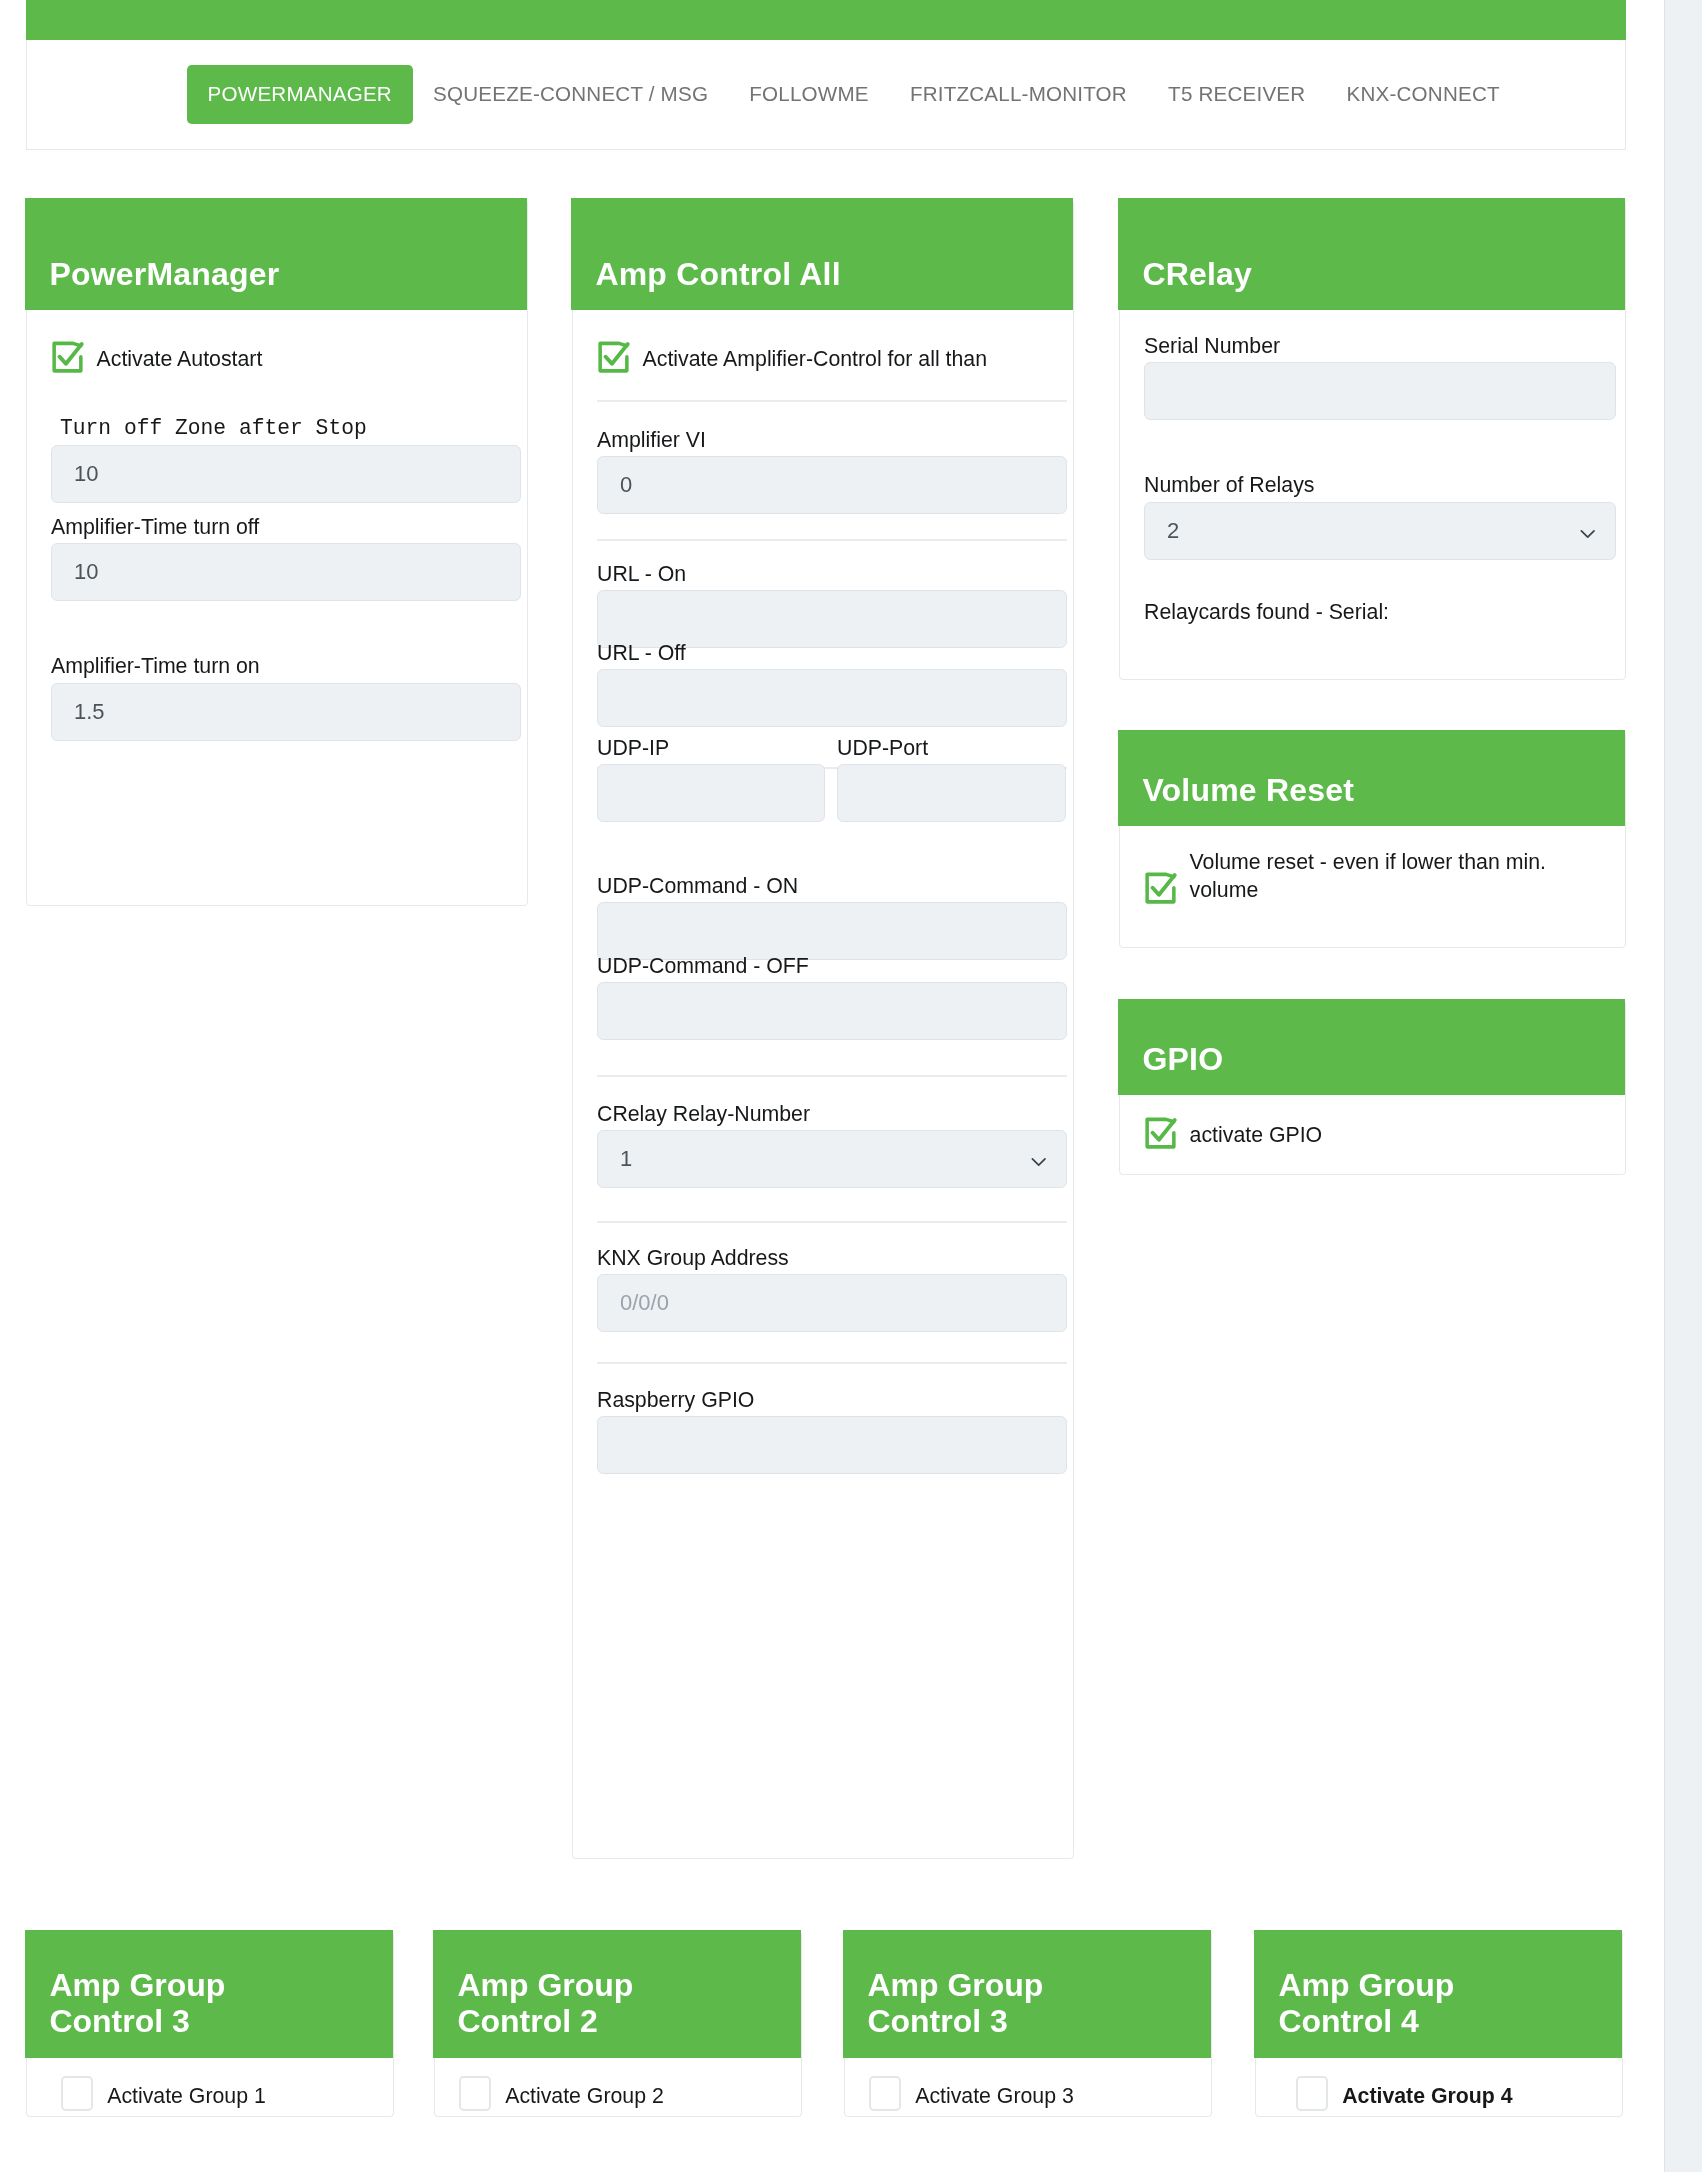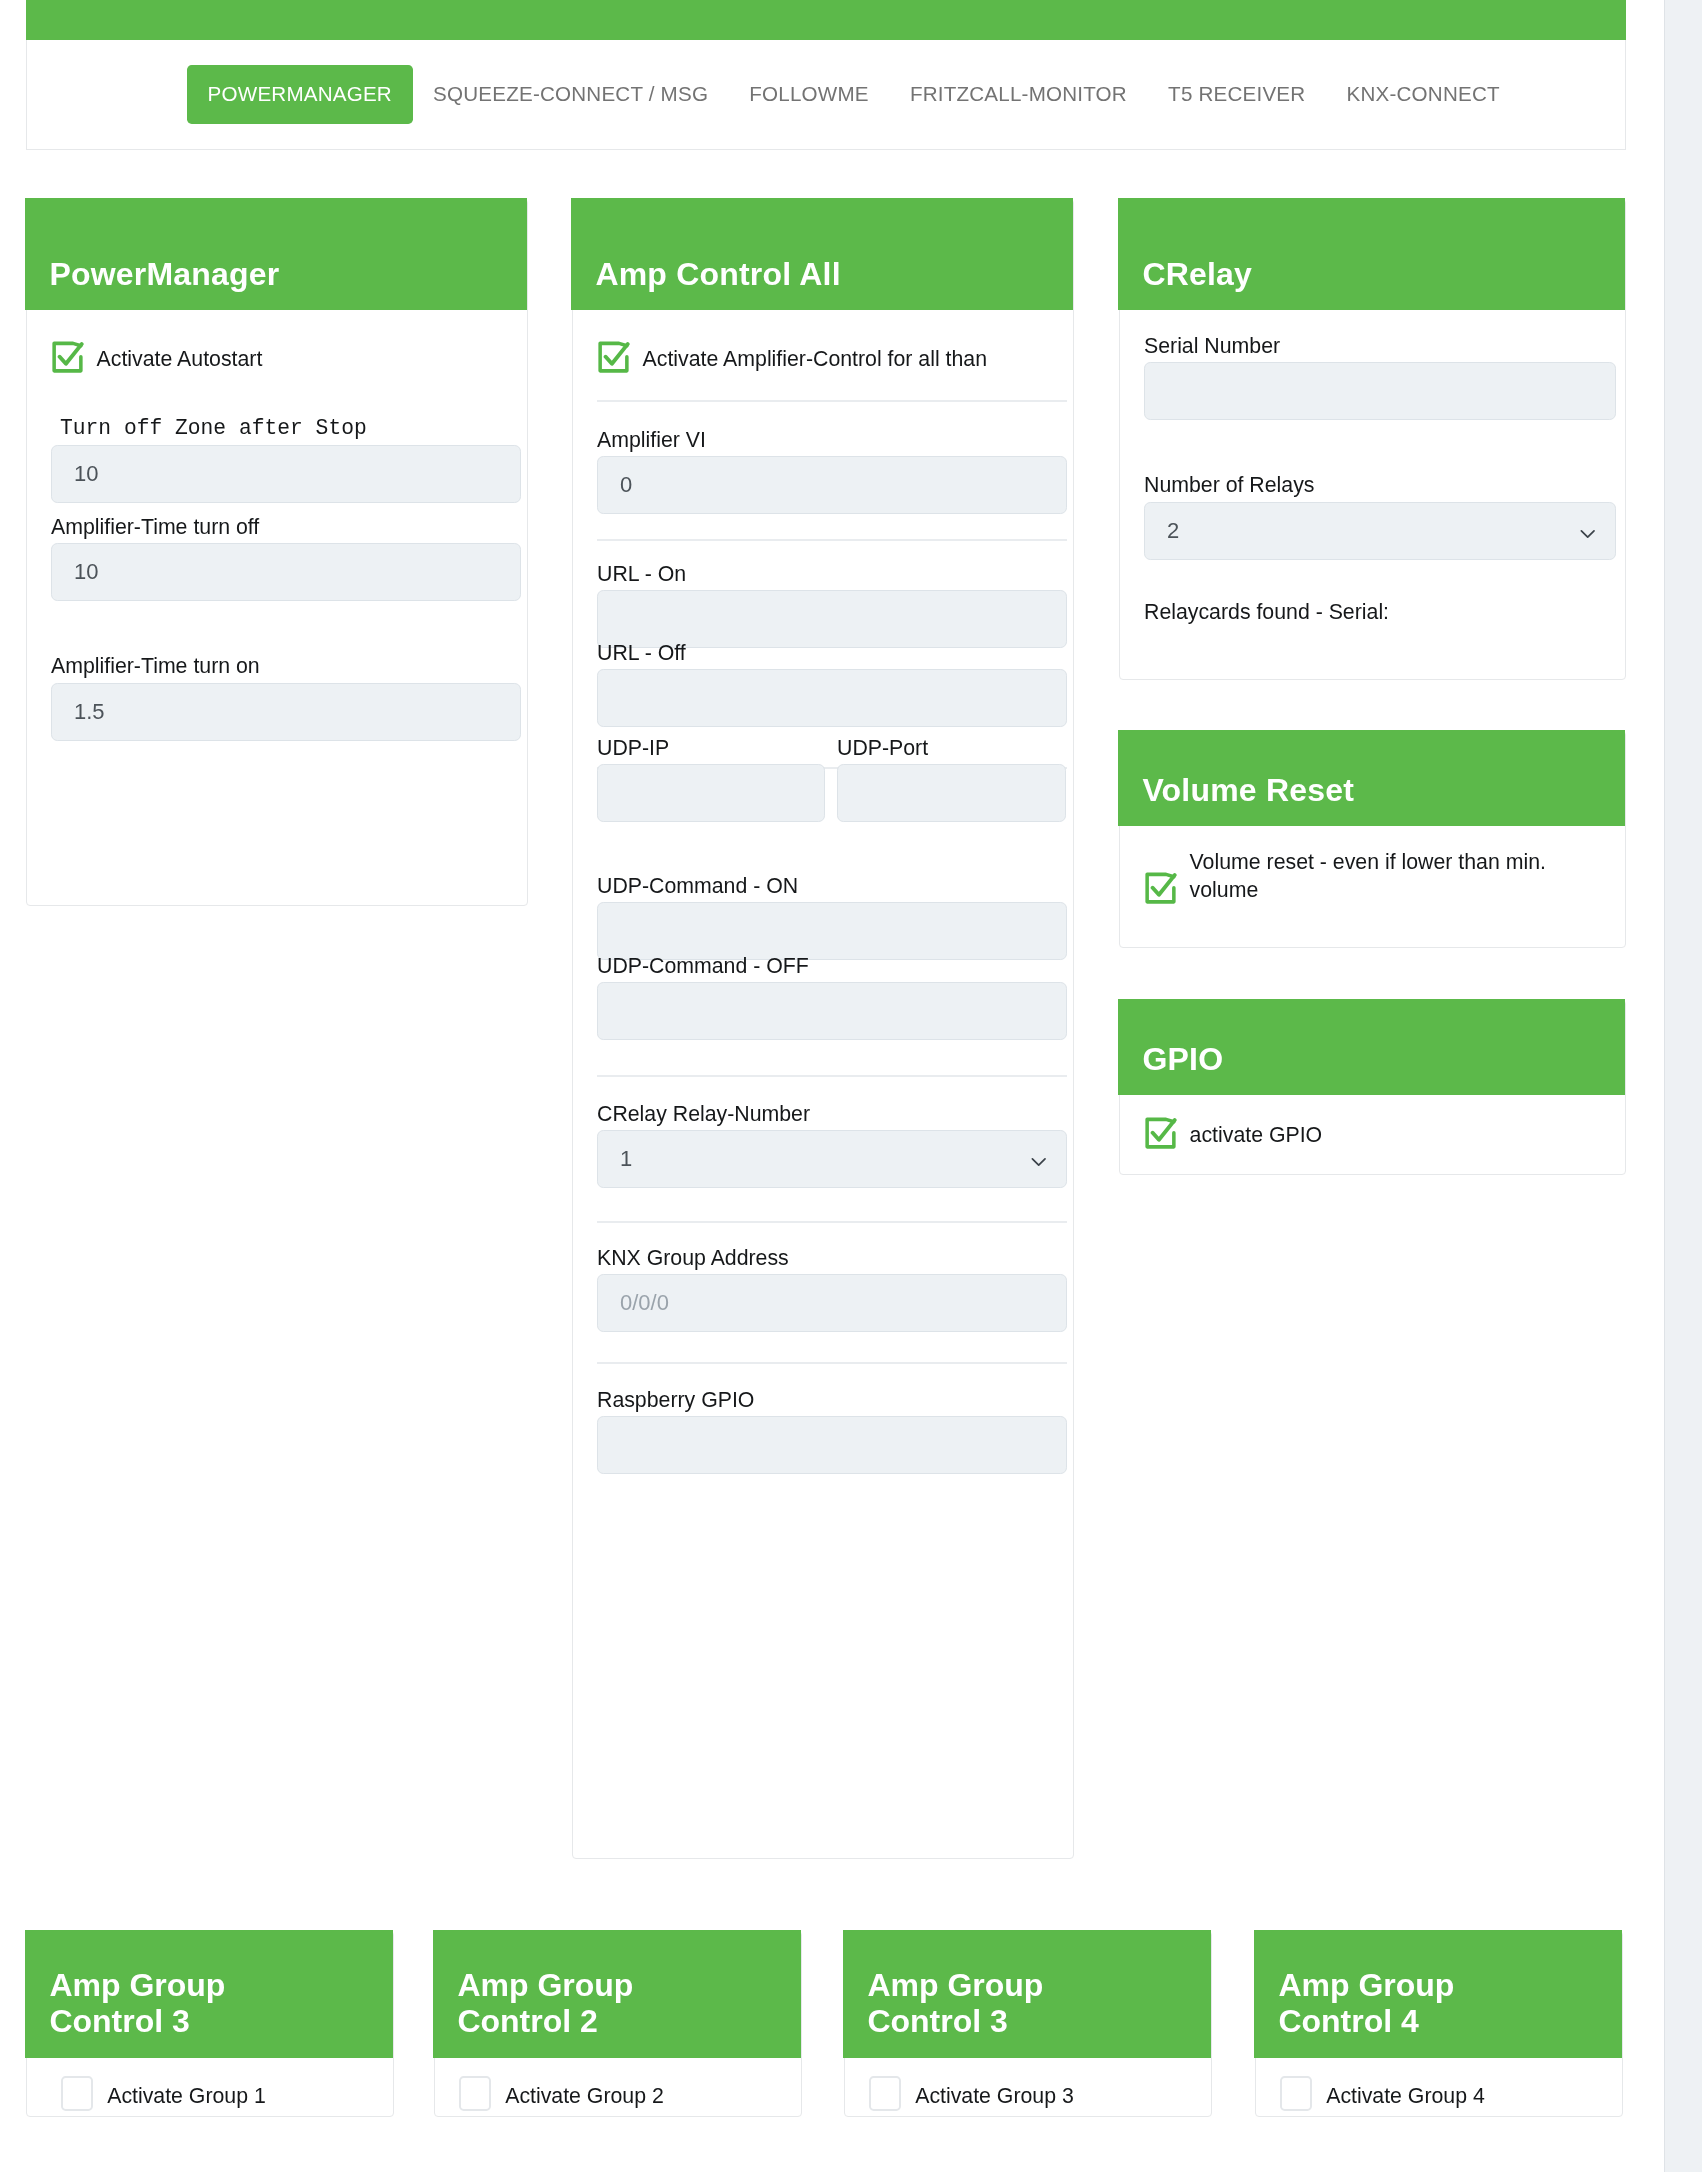--- a/index.html
+++ b/index.html
@@ -397,21 +397,21 @@
     </div>
   </div>
 
   <div class="card" style="left:1255px; top:1931px; width:368px; height:186px;">
     <div class="gcard-head" style="position:absolute; left:-1.6px; top:-1.6px; width:368px; height:128px;">
       <div style="position:absolute; left:24px; bottom:19px;">
         <div>Amp Group</div>
         <div>Control 4</div>
       </div>
     </div>
-    <div class="card-body" style="position:absolute; left:0; top:126px; width:364px; height:56px;">
+    <div class="card-body" style="position:absolute; left:16px; top:126px; width:364px; height:56px;font-weight:bold;">
       <div class="cbrow" style="left:24px; top:17.4px;">
         <span class="cbox-off"></span>
         <span class="cblabel">Activate Group 4</span>
       </div>
     </div>
   </div>
 
 </div>
 
 

